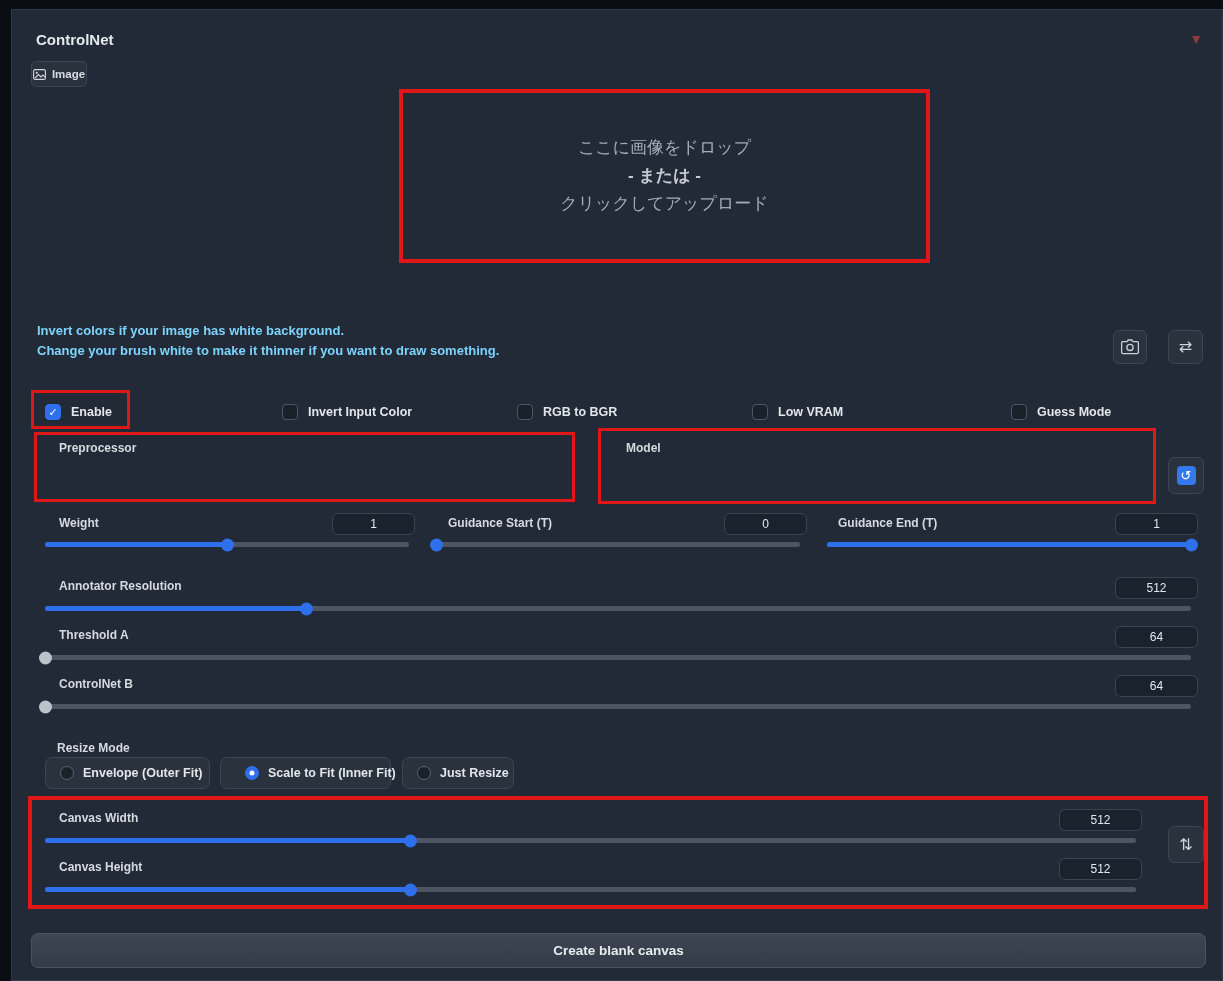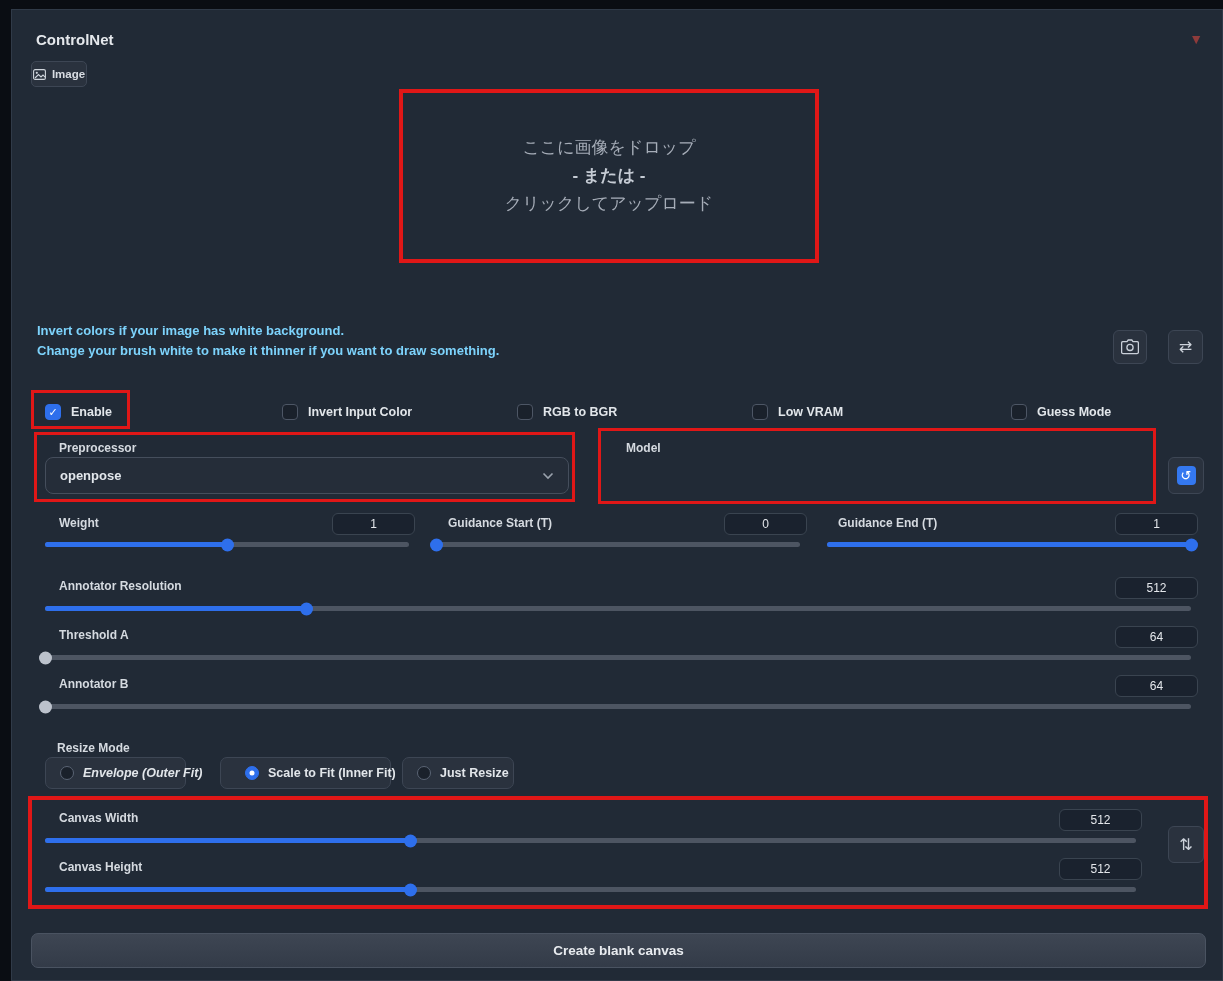--- a/index.html
+++ b/index.html
@@ -77,21 +77,21 @@
     <span style="display:flex;">
       <svg width="13" height="11" viewBox="0 0 13 11">
           <rect x="0.6" y="0.6" width="11.8" height="9.8" rx="1.5" fill="none" stroke="#cfd5dc" stroke-width="1.1"></rect>
           <circle cx="3.8" cy="3.8" r="1.1" fill="#cfd5dc"></circle>
           <path d="M2 9 L5.5 5.5 L8 8 L10 6 L12 8.2" fill="none" stroke="#cfd5dc" stroke-width="1.1"></path>
         </svg>
     </span>
     <span>Image</span>
   </div>
 
-  <div class="abs annot dropzone" style="left:387px;top:79px;width:420px;height:174px;">
+  <div class="abs annot dropzone" style="left:387px;top:79px;width:531px;height:174px;">
     <span class="dz1">ここに画像をドロップ</span>
     <span class="dz2">- または -</span>
     <span class="dz3">クリックしてアップロード</span>
   </div>
 
   <div class="abs note" style="left:25px;top:311px;">Invert colors if your image has white background.</div>
   <div class="abs note" style="left:25px;top:331px;">Change your brush white to make it thinner if you want to draw something.</div>
 
   <div class="abs icon-btn" style="left:1101px;top:320px;width:34px;height:34px;">
     <span style="display:flex;">
@@ -129,28 +129,20 @@
     <span class="cb-label">Low VRAM</span>
   </label>
 
   <label class="abs cb" style="left:975px;top:394px;margin-left:24px;">
     <span class="box"></span>
     <span class="cb-label">Guess Mode</span>
   </label>
 
   <div class="abs annot thin" style="left:22px;top:422px;width:541px;height:70px;"></div>
   <div class="abs field-label" style="left:47px;top:431px;">Preprocessor</div>
-  <div class="abs dropdown" style="left:33px;top:447px;width:524px;height:37px;">
-    <span class="dd-value">openpose</span>
-    <span style="display:flex;">
-      <svg width="12" height="8" viewBox="0 0 12 8">
-          <path d="M1.5 1.5 L6 6 L10.5 1.5" fill="none" stroke="#9aa2ad" stroke-width="1.6"></path>
-        </svg>
-    </span>
-  </div>
 
   <div class="abs annot thin" style="left:586px;top:418px;width:558px;height:76px;"></div>
   <div class="abs field-label" style="left:614px;top:431px;">Model</div>
   <div class="abs icon-btn" style="left:1156px;top:447px;width:36px;height:37px;">
     <span class="refresh-chip">
         <span>↺</span>
       </span>
   </div>
 
   <div class="abs field-label" style="left:47px;top:506px;">Weight</div>
@@ -181,30 +173,30 @@
     <div class="slider-thumb" style="left: calc(22.8% - 6.5px);"></div>
   </div>
 
   <div class="abs field-label" style="left:47px;top:618px;">Threshold A</div>
   <input class="num" style="left: 1103px; top: 616px;" value="64">
   <div class="abs slider-track disabled" style="left:33px;top:645px;width:1146px;">
     <div class="slider-fill" style="width: 0%;"></div>
     <div class="slider-thumb" style="left: calc(0% - 6.5px);"></div>
   </div>
 
-  <div class="abs field-label" style="left:47px;top:667px;">Annotator B</div>
+  <div class="abs field-label" style="left:47px;top:667px;">ControlNet B</div>
   <input class="num" style="left: 1103px; top: 665px;" value="64">
   <div class="abs slider-track disabled" style="left:33px;top:694px;width:1146px;">
     <div class="slider-fill" style="width: 0%;"></div>
     <div class="slider-thumb" style="left: calc(0% - 6.5px);"></div>
   </div>
 
   <div class="abs field-label" style="left:45px;top:731px;">Resize Mode</div>
 
-  <div class="abs pill" style="left:33px;top:747px;width:141px;height:32px;font-style:italic;">
+  <div class="abs pill" style="left:33px;top:747px;width:165px;height:32px;">
     <span class="radio"></span>
     <span class="pill-label">Envelope (Outer Fit)</span>
   </div>
   <div class="abs pill" style="left:208px;top:747px;width:171px;height:32px;padding-left:24px;">
     <span class="radio on"></span>
     <span class="pill-label">Scale to Fit (Inner Fit)</span>
   </div>
   <div class="abs pill" style="left:390px;top:747px;width:112px;height:32px;">
     <span class="radio"></span>
     <span class="pill-label">Just Resize</span>

